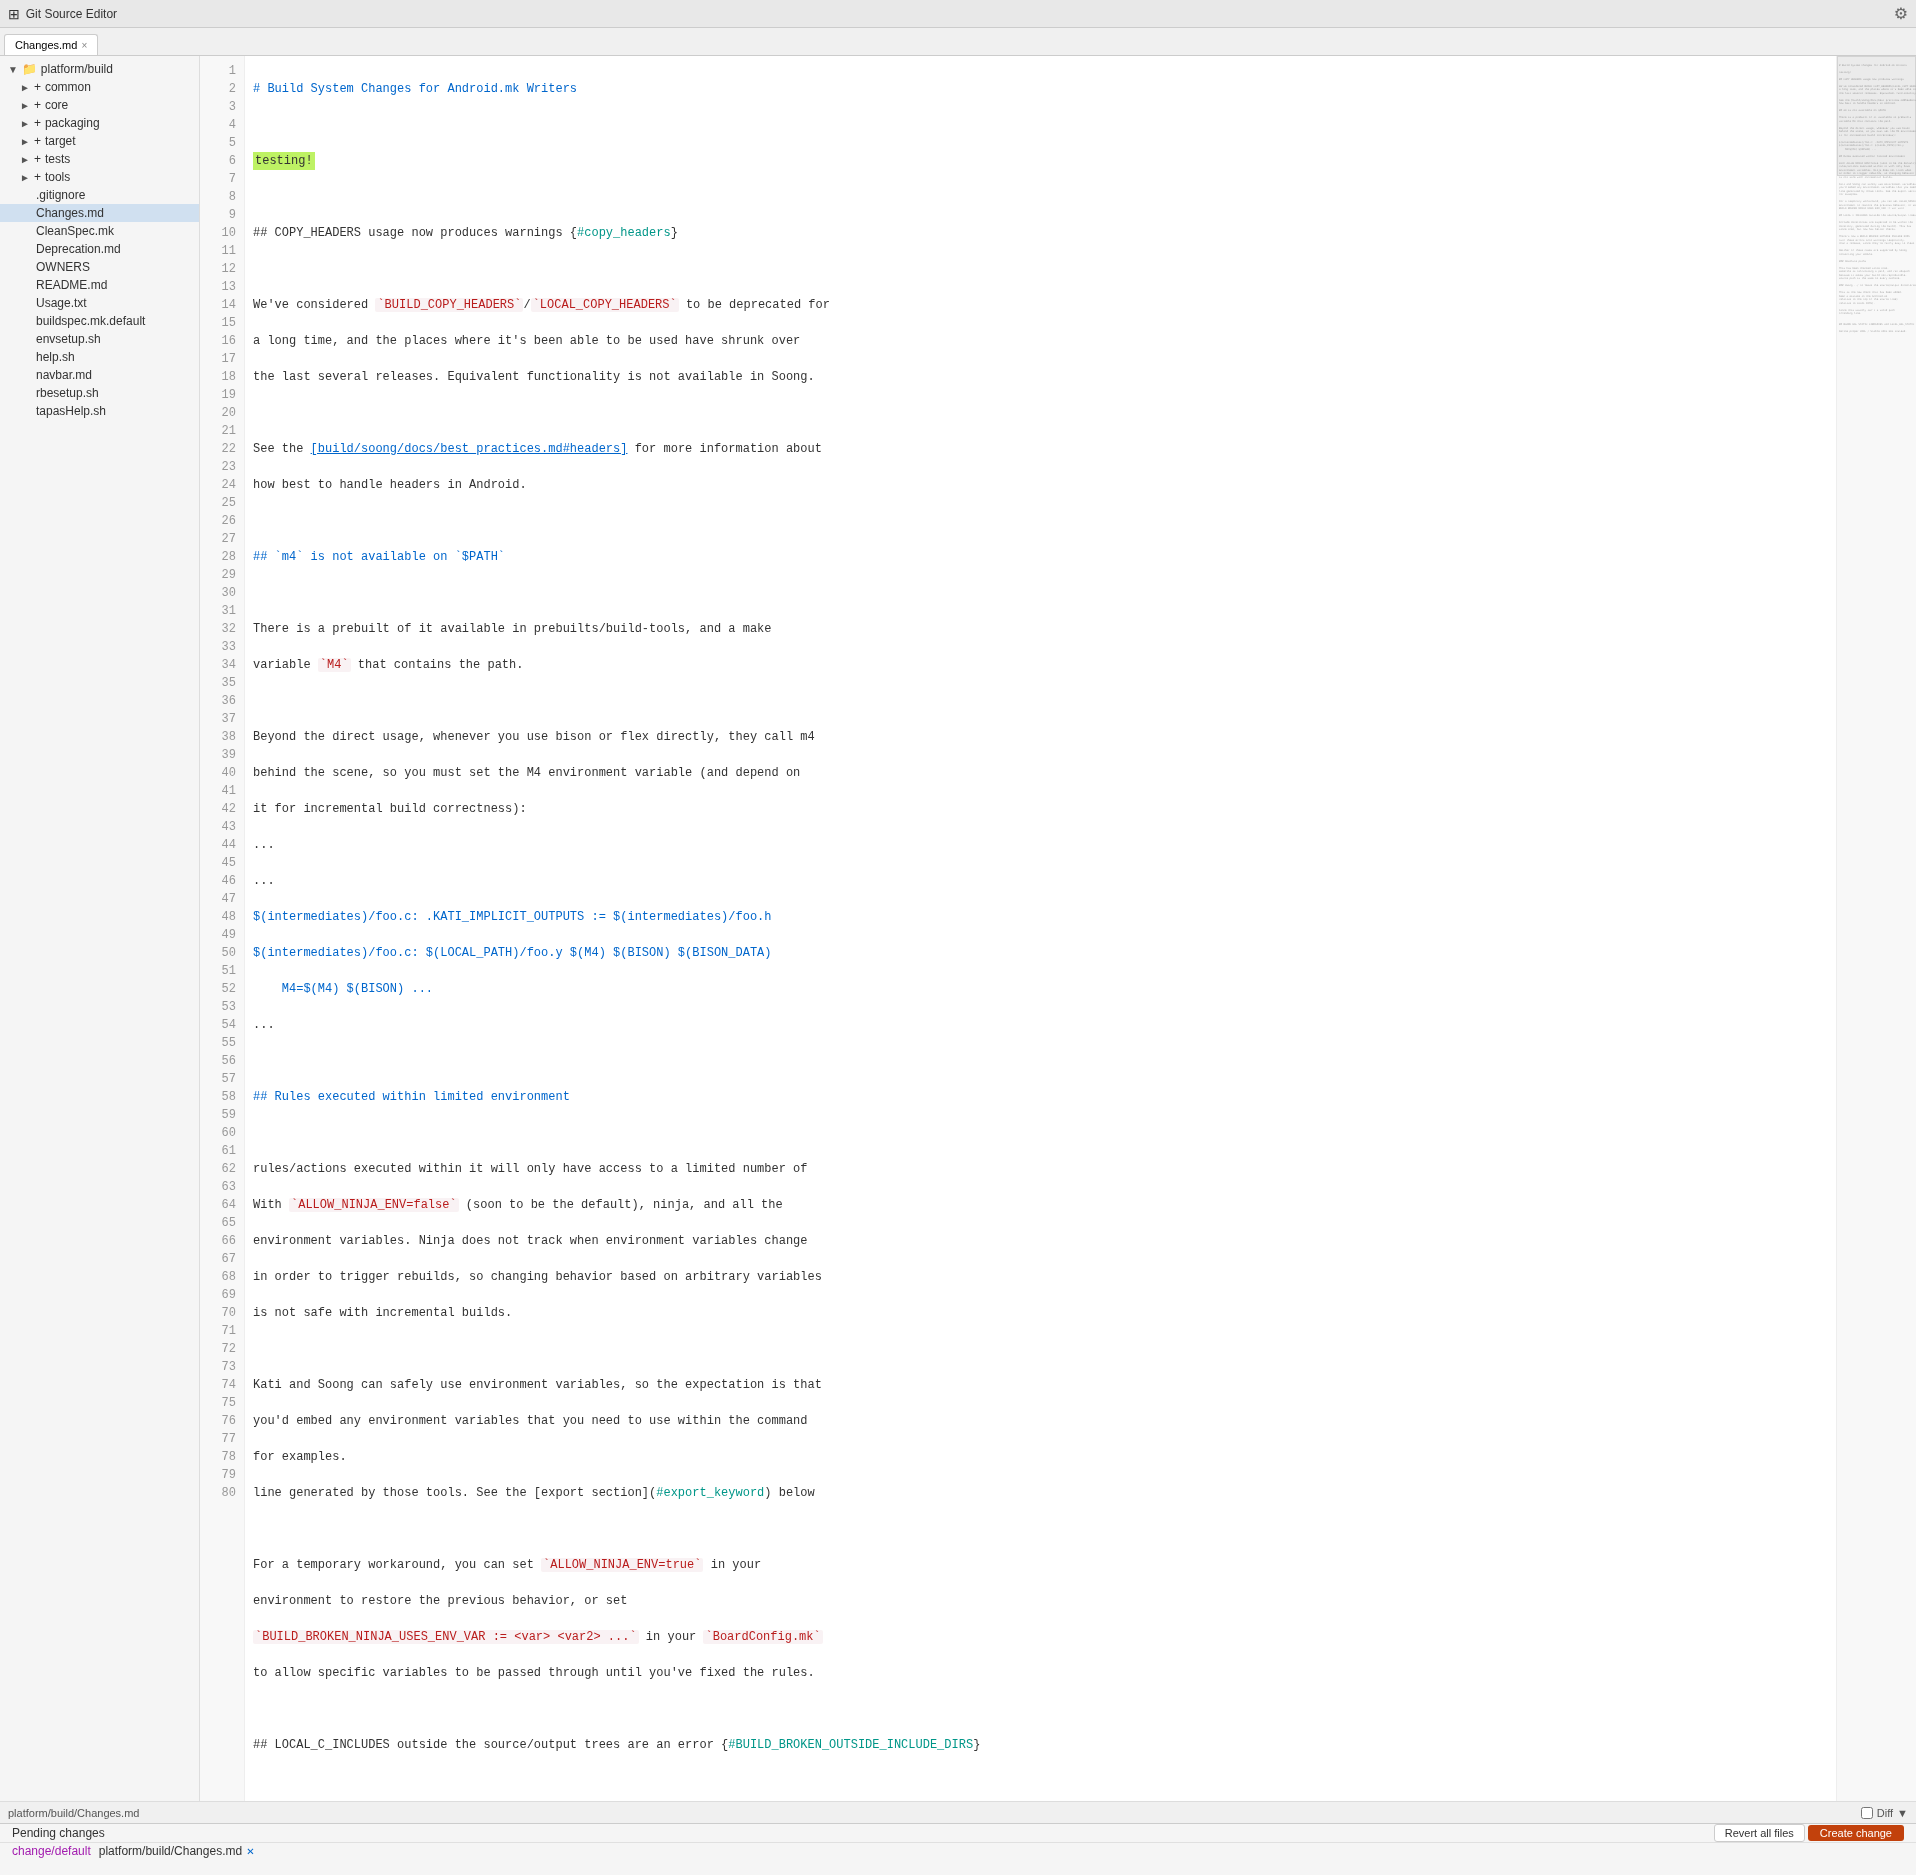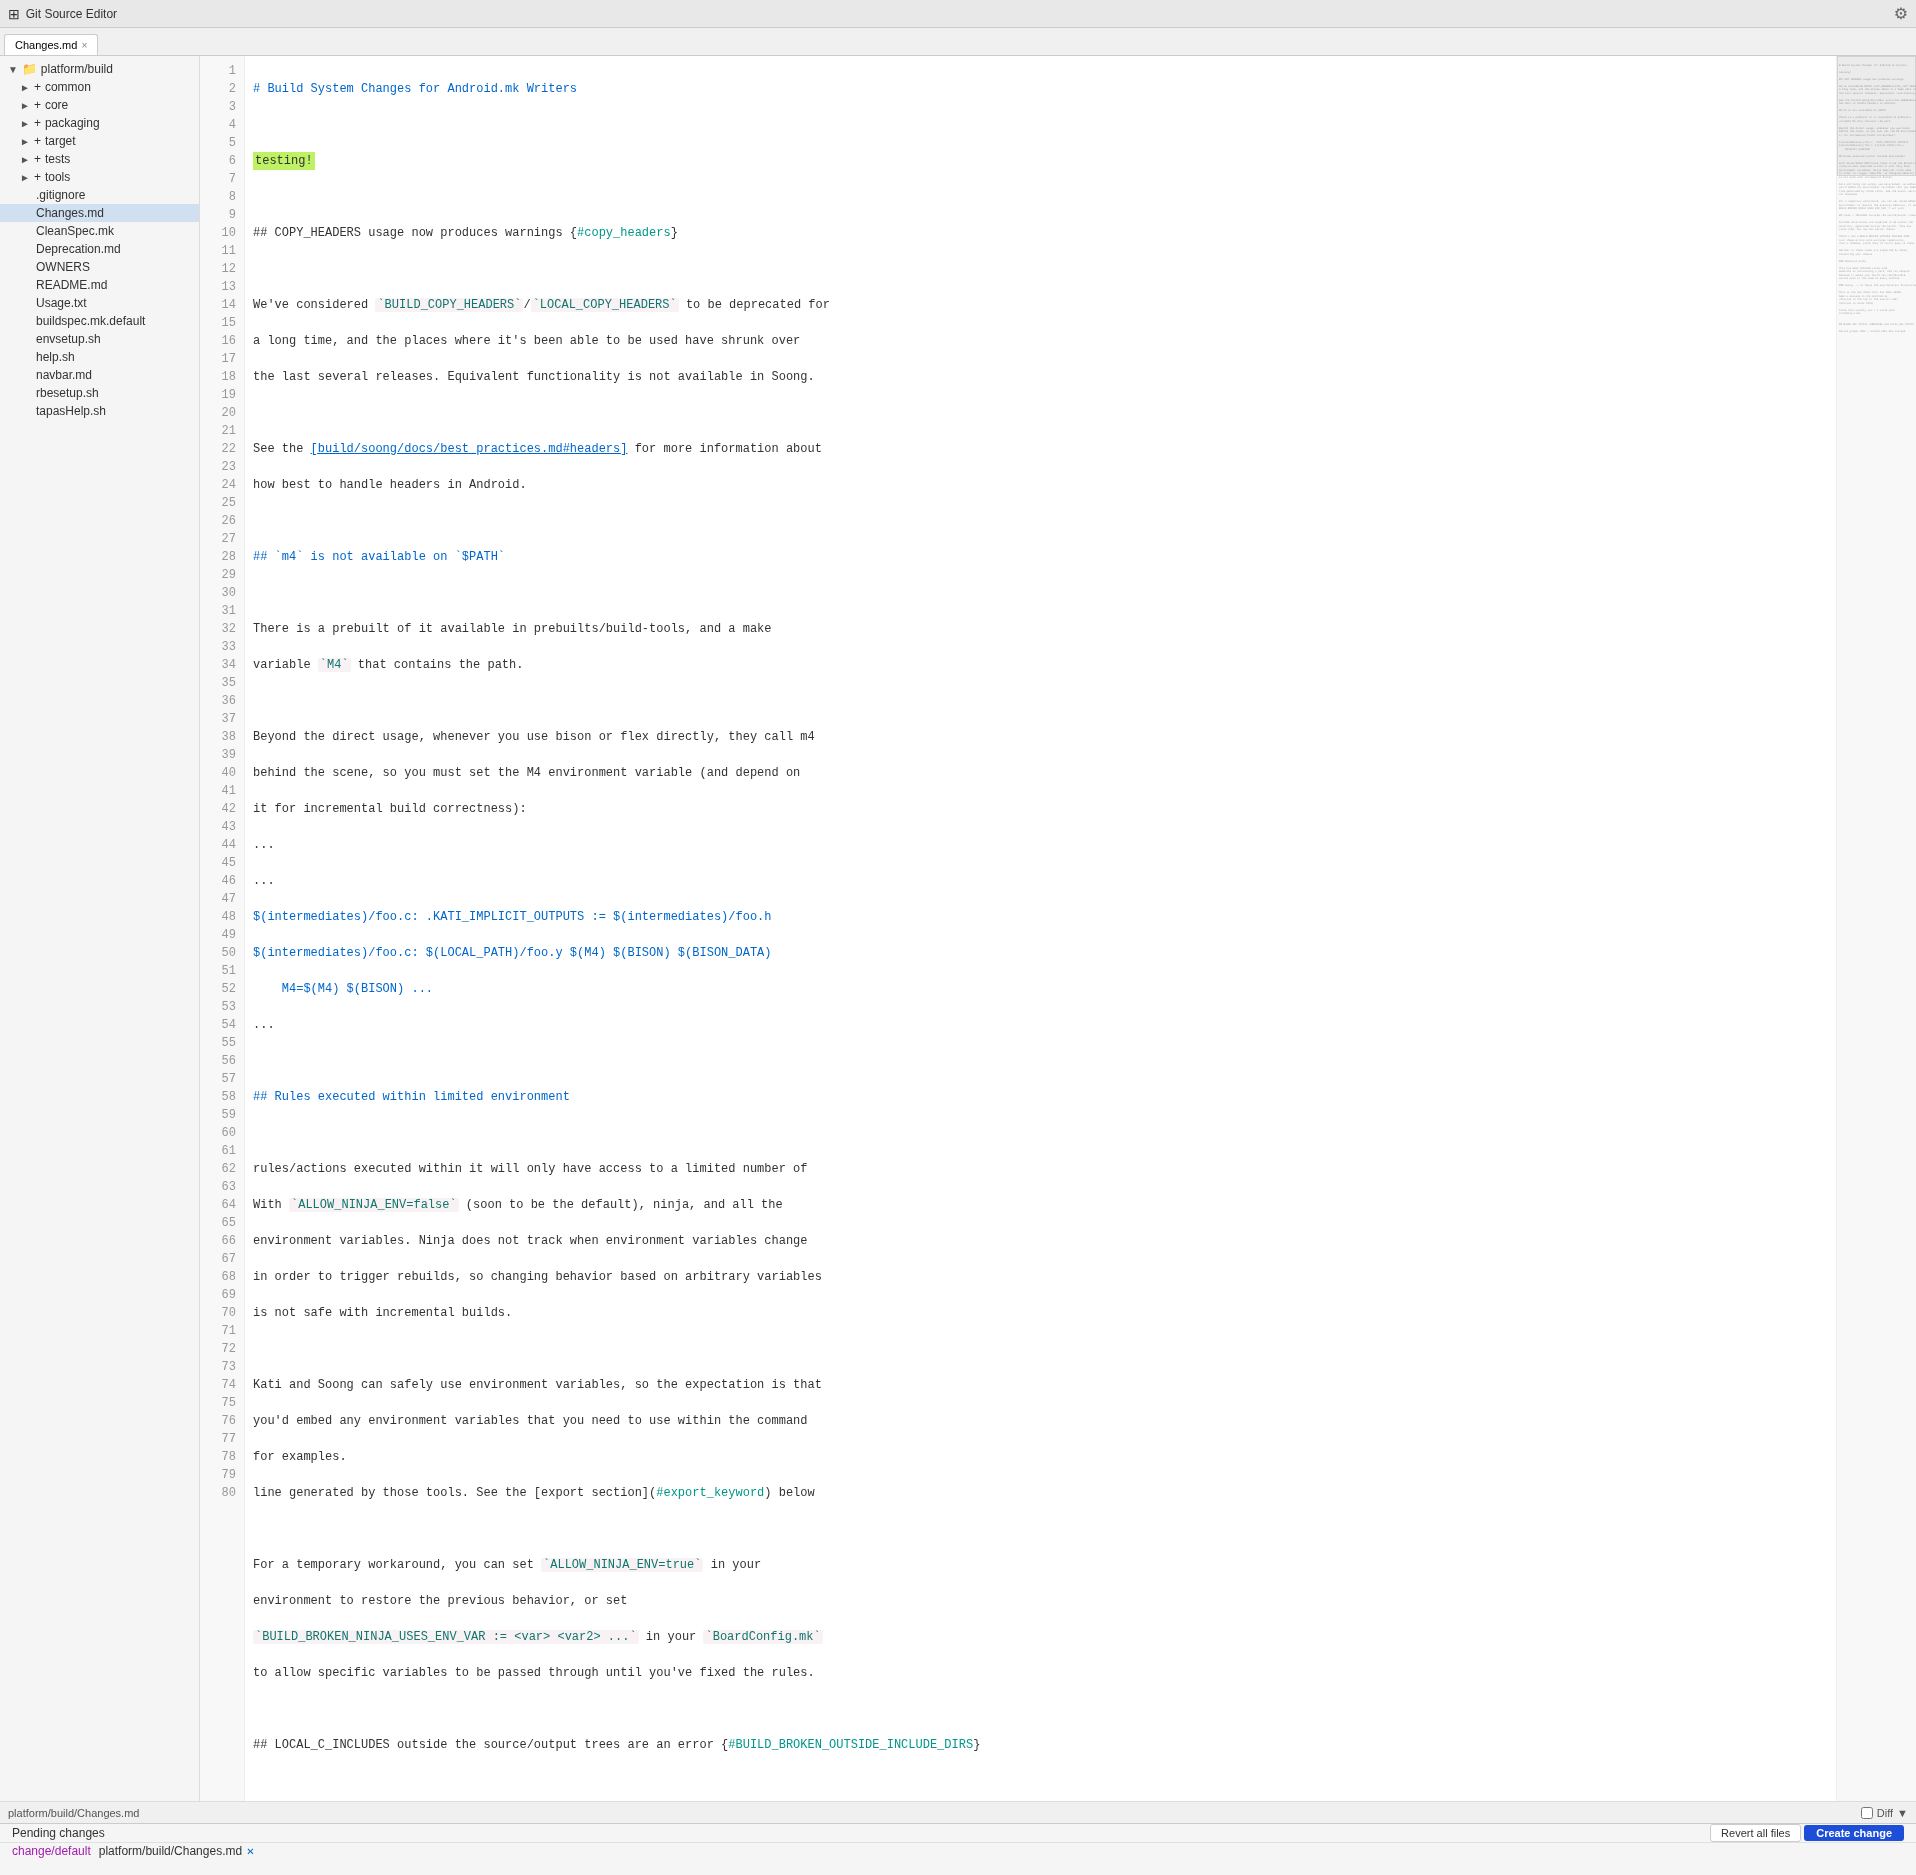--- a/index.html
+++ b/index.html
@@ -111,21 +111,21 @@
       line-height: 18px;
       overflow: auto;
       white-space: pre;
       color: #333;
     }
     .code-line { display: block; min-height: 18px; }
     .highlight-green { background: #bef264; display: inline-block; padding: 0 2px; }
     .text-blue { color: #0066cc; }
     .text-teal { color: #009688; }
     .text-heading { color: #0066cc; }
-    .text-code { color: #0f766e; background: #f9f2f4; padding: 0 2px; border-radius: 2px; }
+    .text-code { color: #b91c1c; background: #f9f2f4; padding: 0 2px; border-radius: 2px; }
     .text-link { color: #0066cc; text-decoration: underline; }
 
     
     .minimap {
       width: 80px;
       background: #f8f8f8;
       border-left: 1px solid #eee;
       overflow: hidden;
       flex-shrink: 0;
       position: relative;
@@ -183,28 +183,28 @@
       background: #fff;
       border: 1px solid #ccc;
       border-radius: 3px;
       padding: 2px 10px;
       font-size: 11px;
       cursor: pointer;
       color: #333;
       margin-right: 3px;
     }
     .create-change-btn {
-      background: #1d4ed8;
+      background: #c2410c;
       border: none;
       border-radius: 3px;
       padding: 2px 12px;
       font-size: 11px;
       cursor: pointer;
       color: #fff;
-      font-weight: 700;
+      font-weight: 400;
     }
 
     .change-info-bar {
       height: 26px;
       display: flex;
       align-items: center;
       padding: 0 12px;
       gap: 8px;
     }
     .change-name { font-size: 12px; color: #a21caf; font-weight: 500; }

